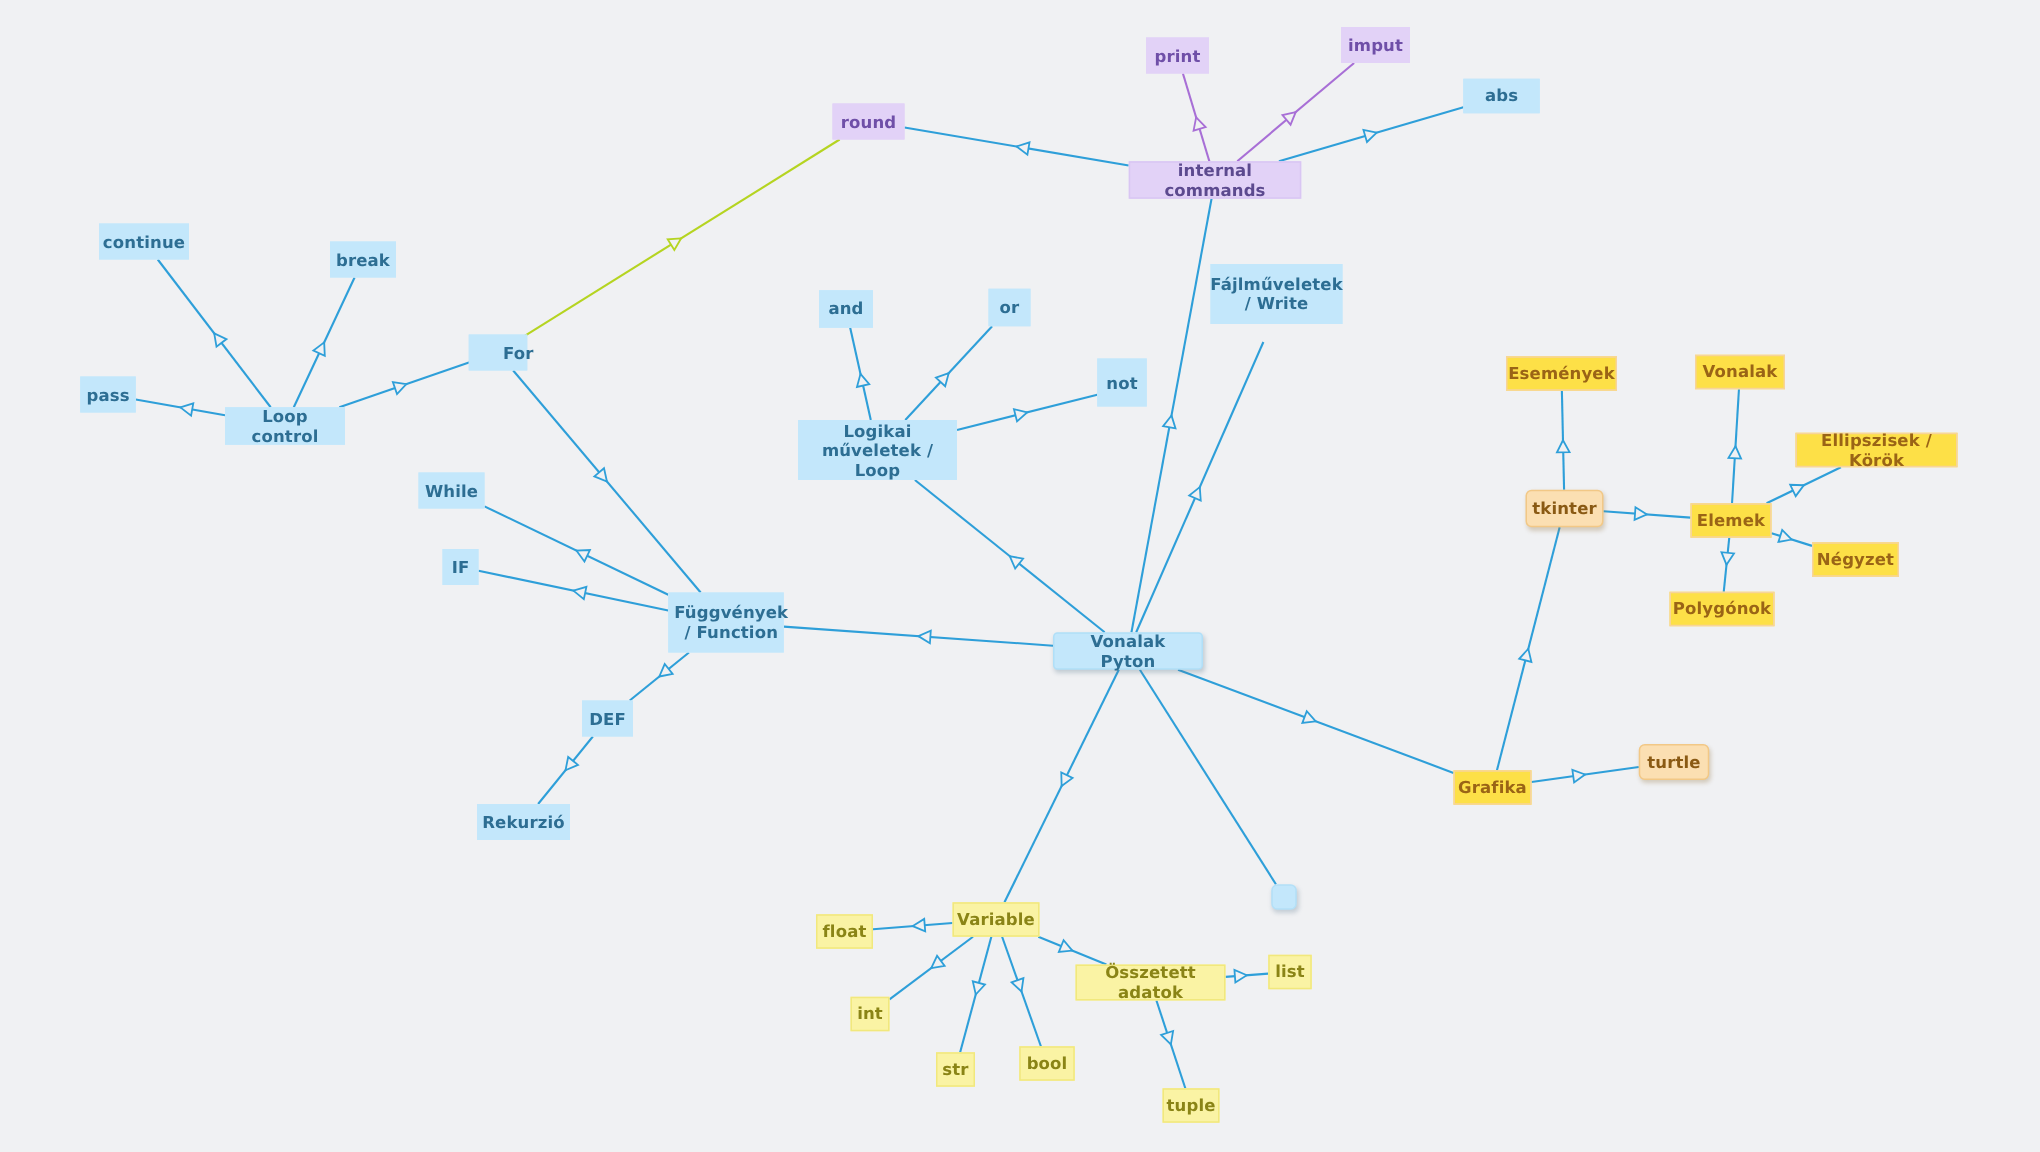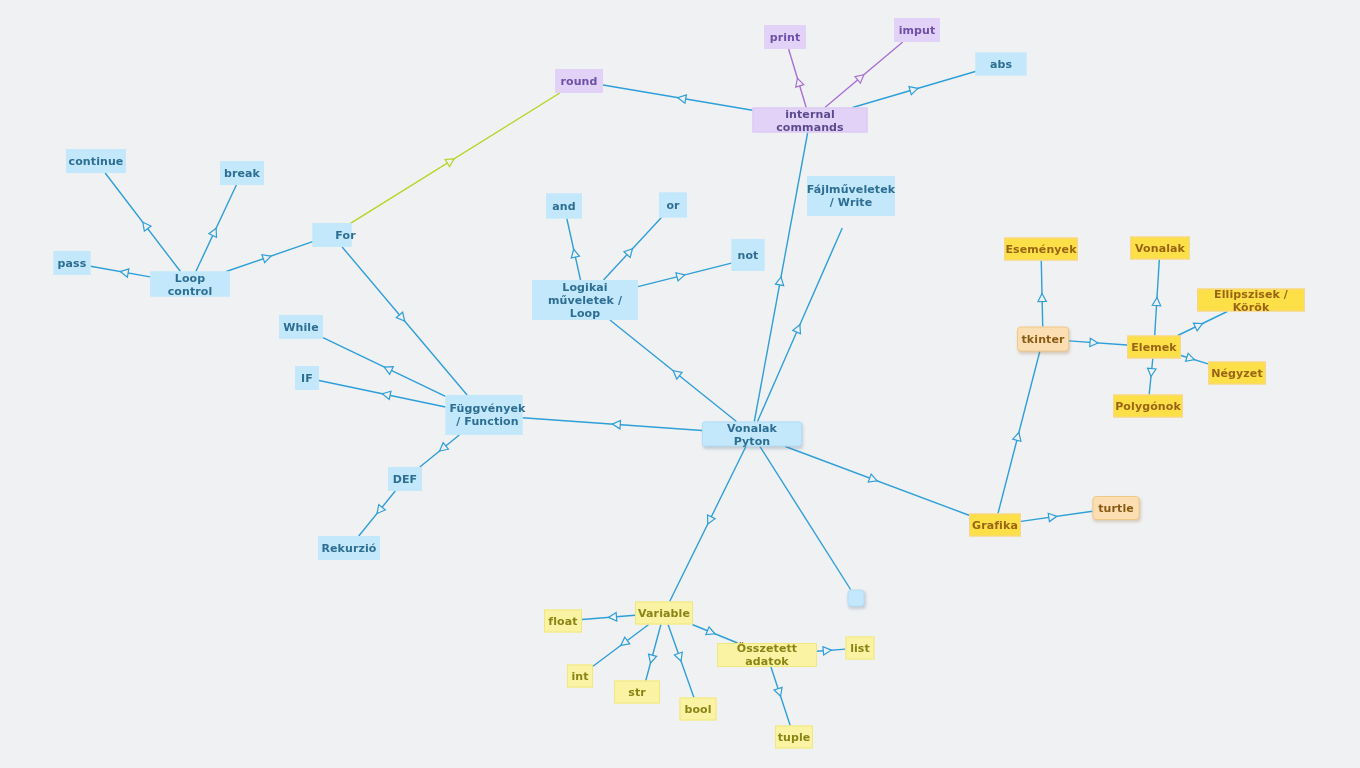--- a/index.html
+++ b/index.html
@@ -207,16 +207,16 @@
       <div class="node n-orange-round" style="left: 1116px; top: 508px; width: 47px; height: 24px;">turtle</div>
       <div class="node n-orange" style="left: 995px; top: 525px; width: 52px; height: 23px;">Grafika</div>
       <div class="node n-blue" style="left: 349px; top: 548px; width: 62px; height: 24px;">Rekurzió</div>
       <div class="node n-empty" style="left: 856px; top: 598px; width: 17px; height: 17px;"></div>
       <div class="node n-yellow" style="left: 664px; top: 613px; width: 58px; height: 23px;">Variable</div>
       <div class="node n-yellow" style="left: 563px; top: 621px; width: 38px; height: 23px;">float</div>
       <div class="node n-yellow" style="left: 767px; top: 655px; width: 100px; height: 24px;">Összetett adatok</div>
       <div class="node n-yellow" style="left: 860px; top: 648px; width: 29px; height: 23px;">list</div>
       <div class="node n-yellow" style="left: 580px; top: 676px; width: 26px; height: 23px;">int</div>
       <div class="node n-yellow" style="left: 698px; top: 709px; width: 37px; height: 23px;">bool</div>
-      <div class="node n-yellow" style="left: 637px; top: 692px; width: 46px; height: 23px;">str</div>
+      <div class="node n-yellow" style="left: 637px; top: 713px; width: 26px; height: 23px;">str</div>
       <div class="node n-yellow" style="left: 794px; top: 737px; width: 38px; height: 23px;">tuple</div>
     </div>
 </div>
 
 </body></html>

